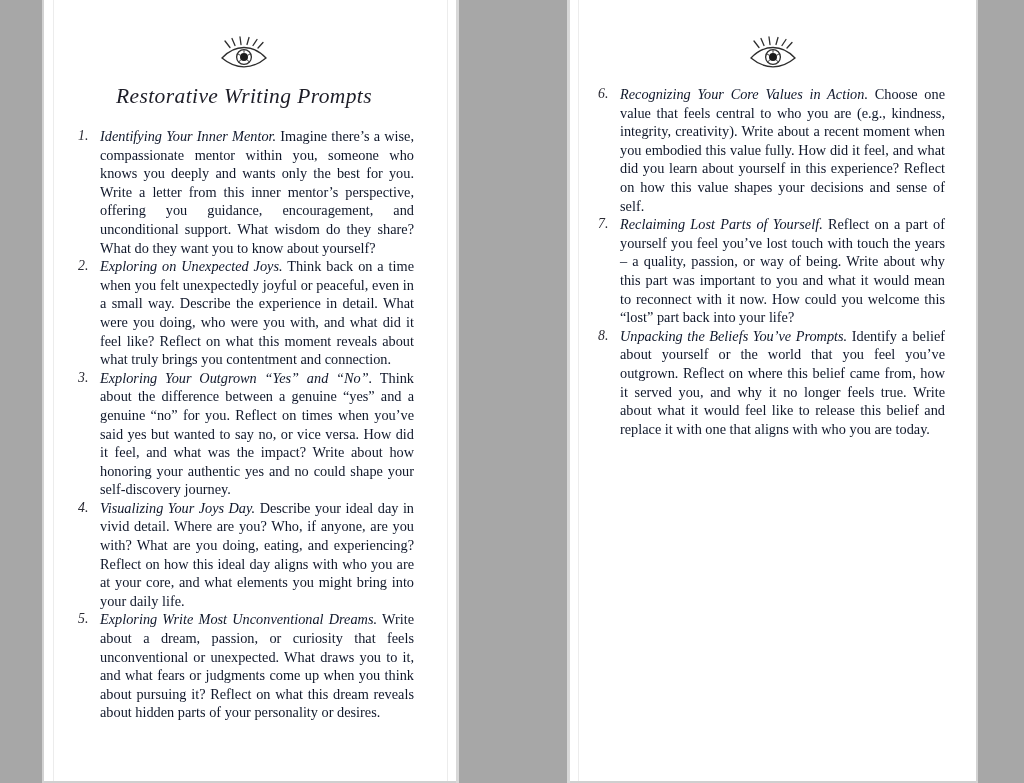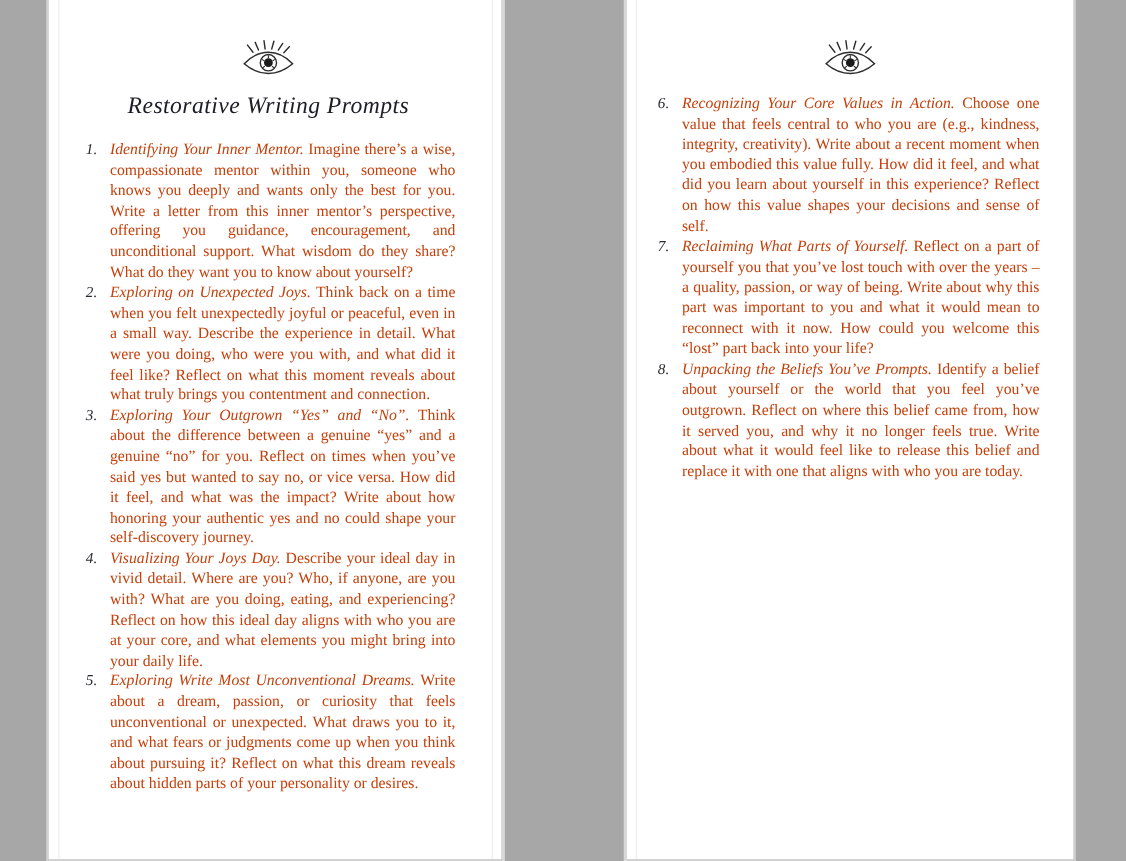--- a/index.html
+++ b/index.html
@@ -33,21 +33,21 @@
   .page-left  .prompts { margin-top:17px; padding:0 30px 0 34px; }
   .page-right .prompts { margin-top:13px; padding:0 31px 0 28px; }
 
   .prompt-item { display:flex; }
   .num {
     flex:0 0 22px; font-style:italic; font-size:13.8px; line-height:18.6px;
     color:#2a2a33;
   }
   .txt {
     flex:1; margin:0; text-align:justify; font-size:14.3px; line-height:18.6px;
-    color:#c2410c;
+    color:#0f172a;
   }
   .ptitle { font-style:italic; }
 </style>
 </head>
 <body>
 
 <div>
 
   <div class="bar bar-left"></div>
   <div class="bar bar-center"></div>
@@ -131,21 +131,21 @@
       </svg>
     </div>
 
     <div class="prompts">
       <div class="prompt-item">
         <span class="num">6.</span>
         <p class="txt"><i class="ptitle">Recognizing Your Core Values in Action.</i> <span>Choose one value that feels central to who you are (e.g., kindness, integrity, creativity). Write about a recent moment when you embodied this value fully. How did it feel, and what did you learn about yourself in this experience? Reflect on how this value shapes your decisions and sense of self.</span></p>
       </div>
       <div class="prompt-item">
         <span class="num">7.</span>
-        <p class="txt"><i class="ptitle">Reclaiming What Parts of Yourself.</i> <span>Reflect on a part of yourself you that you’ve lost touch with over the years – a quality, passion, or way of being. Write about why this part was important to you and what it would mean to reconnect with it now. How could you welcome this “lost” part back into your life?</span></p>
+        <p class="txt"><i class="ptitle">Reclaiming Lost Parts of Yourself.</i> <span>Reflect on a part of yourself you feel you’ve lost touch with touch the years – a quality, passion, or way of being. Write about why this part was important to you and what it would mean to reconnect with it now. How could you welcome this “lost” part back into your life?</span></p>
       </div>
       <div class="prompt-item">
         <span class="num">8.</span>
         <p class="txt"><i class="ptitle">Unpacking the Beliefs You’ve Prompts.</i> <span>Identify a belief about yourself or the world that you feel you’ve outgrown. Reflect on where this belief came from, how it served you, and why it no longer feels true. Write about what it would feel like to release this belief and replace it with one that aligns with who you are today.</span></p>
       </div>
     </div>
   </div>
 
 </div>
 

